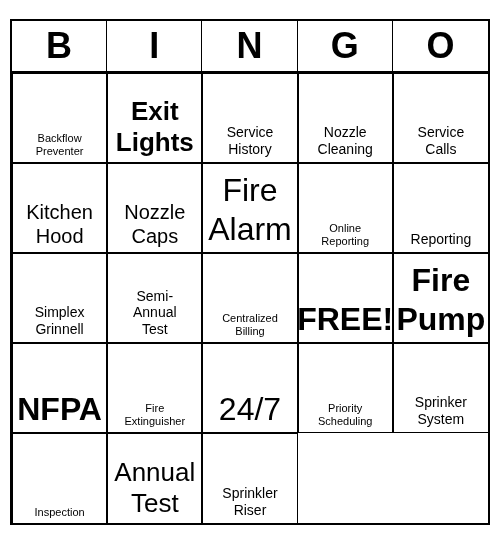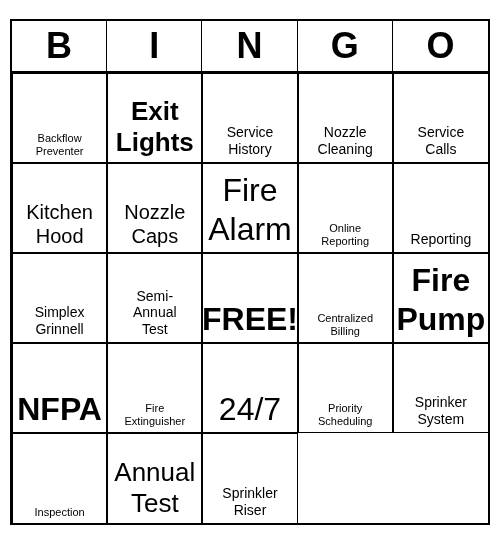--- a/index.html
+++ b/index.html
@@ -104,24 +104,24 @@
       <div class="bingo-cell">
         <span class="cell-text size-medium">Reporting</span>
       </div>
       <div class="bingo-cell">
         <span class="cell-text size-medium">Simplex<br>Grinnell</span>
       </div>
       <div class="bingo-cell">
         <span class="cell-text size-medium">Semi-<br>Annual<br>Test</span>
       </div>
       <div class="bingo-cell">
-        <span class="cell-text size-xxlarge bold">FREE!</span>
+        <span class="cell-text size-small">Centralized<br>Billing</span>
       </div>
       <div class="bingo-cell">
-        <span class="cell-text size-small">Centralized<br>Billing</span>
+        <span class="cell-text size-xxlarge bold">FREE!</span>
       </div>
       <div class="bingo-cell">
         <span class="cell-text size-xxlarge bold">Fire<br>Pump</span>
       </div>
       <div class="bingo-cell">
         <span class="cell-text size-xxlarge bold">NFPA</span>
       </div>
       <div class="bingo-cell">
         <span class="cell-text size-small">Fire<br>Extinguisher</span>
       </div>

